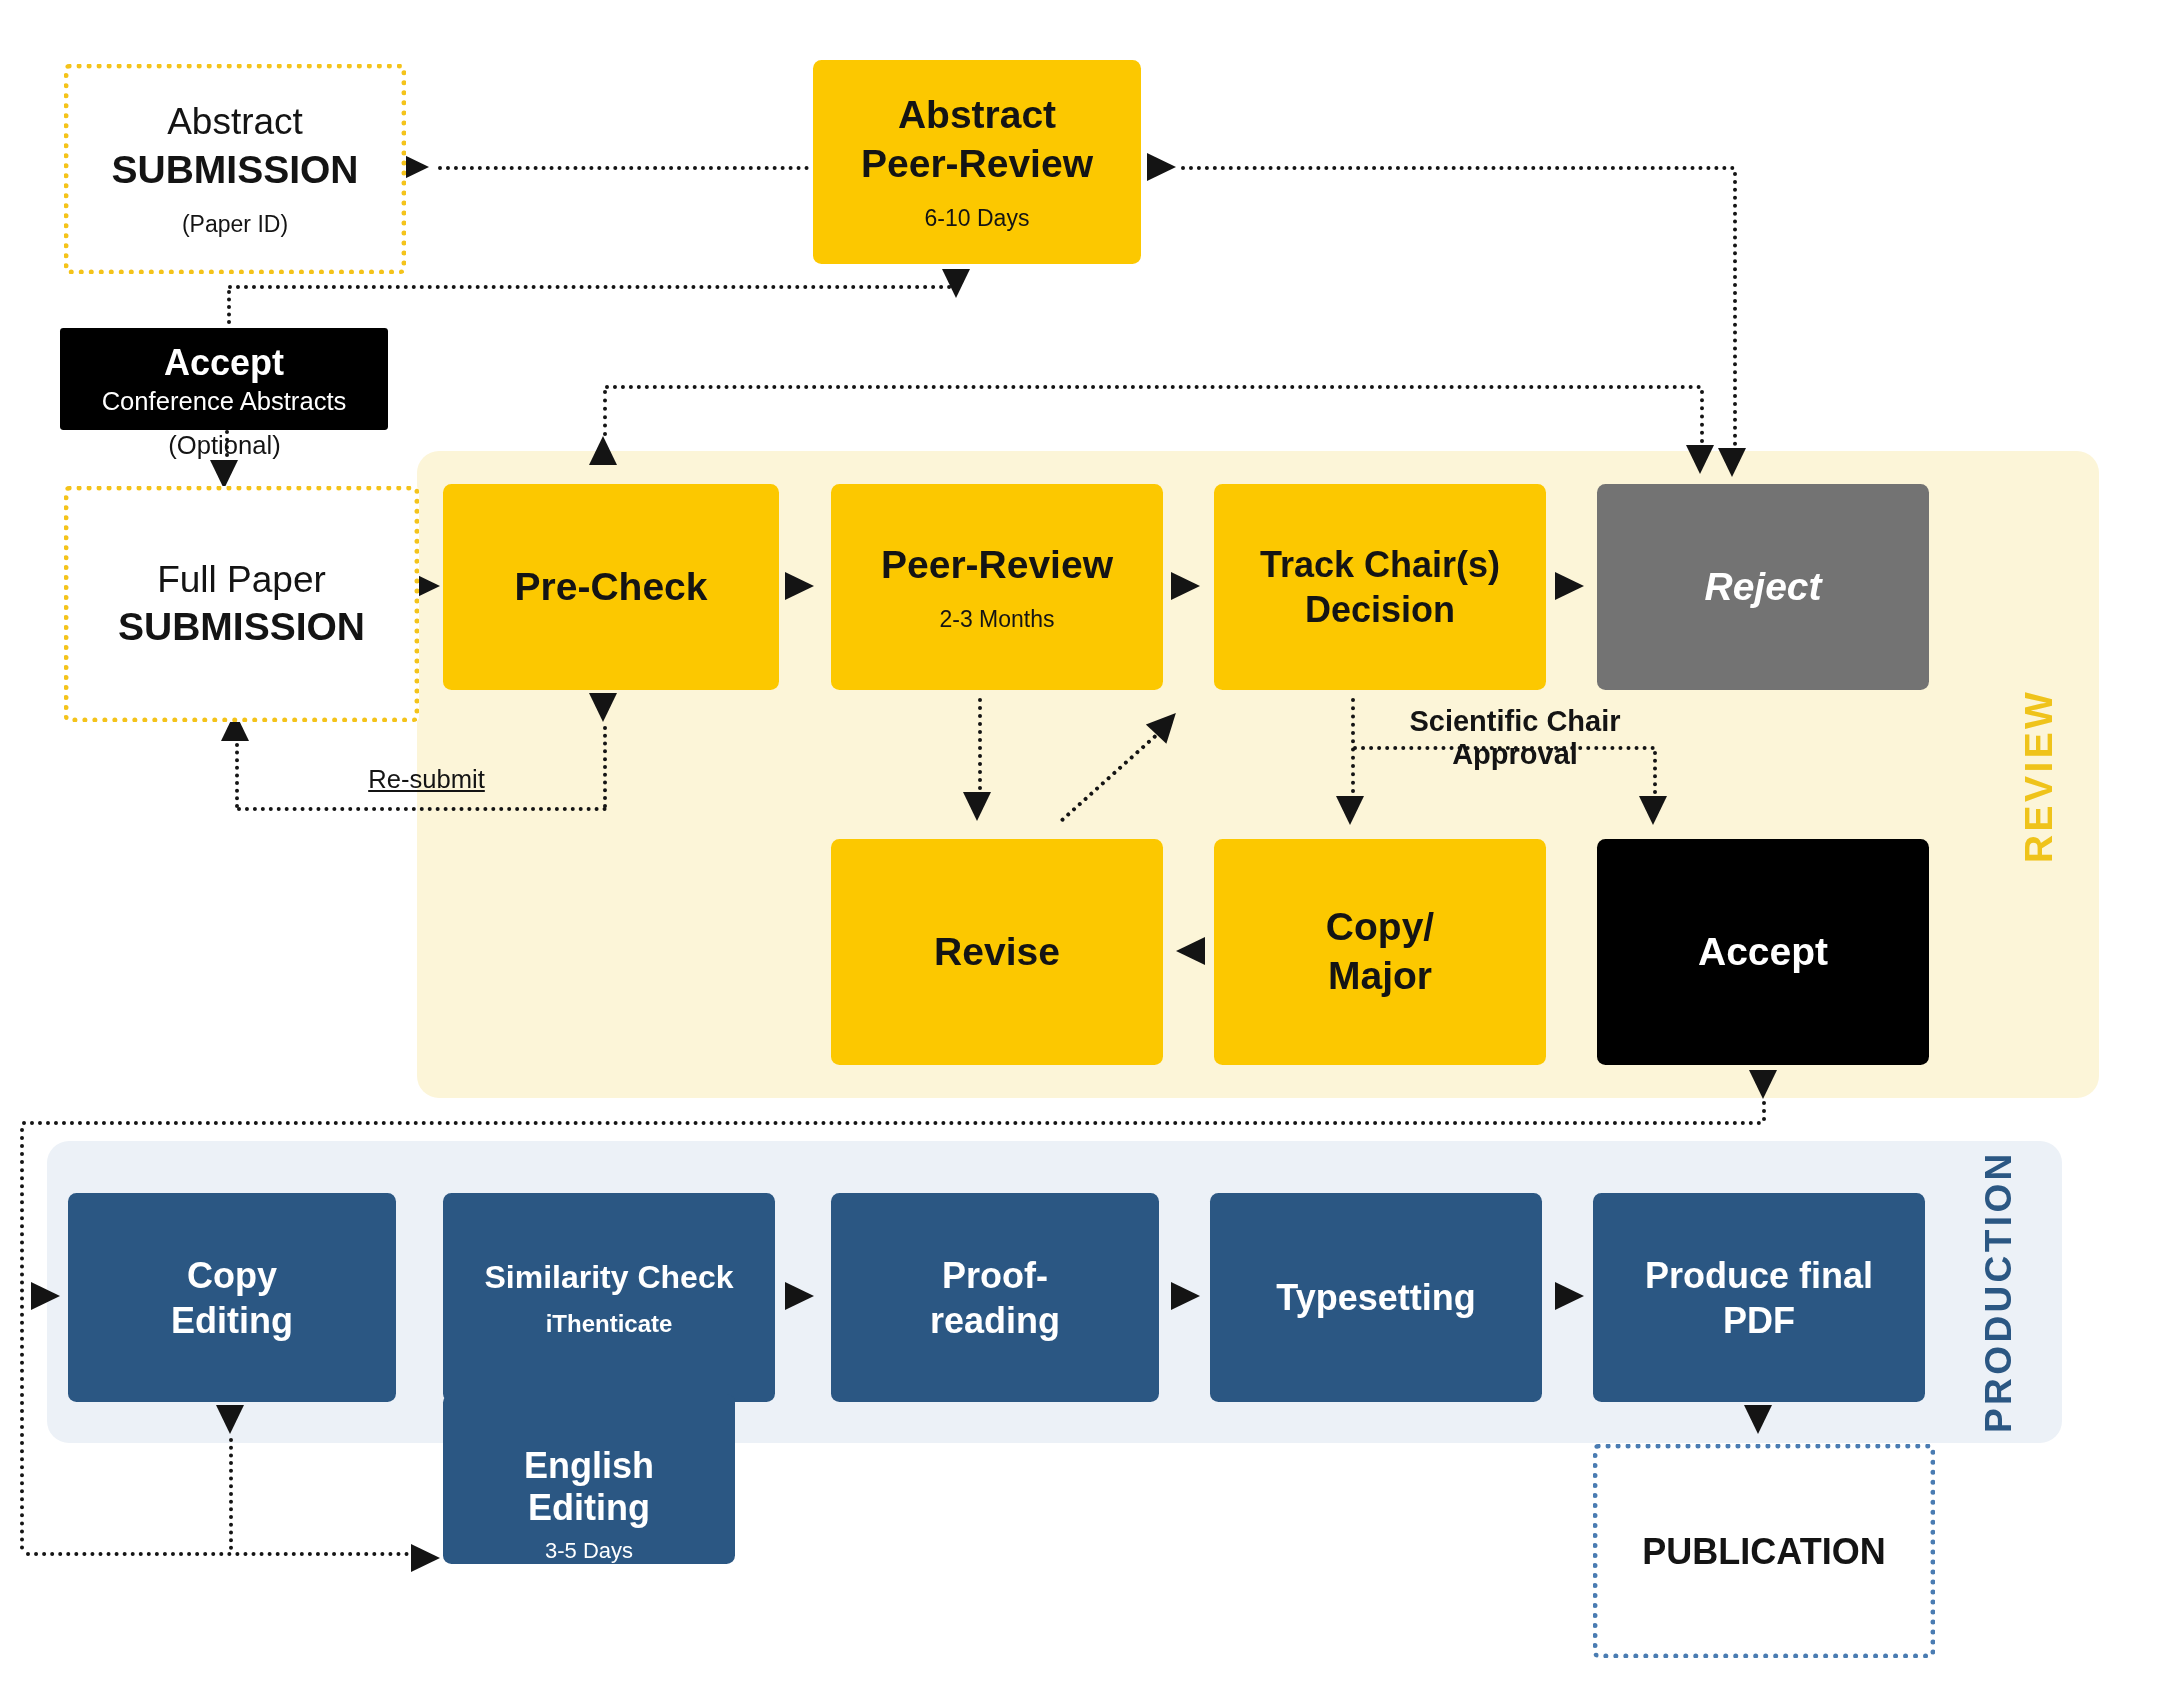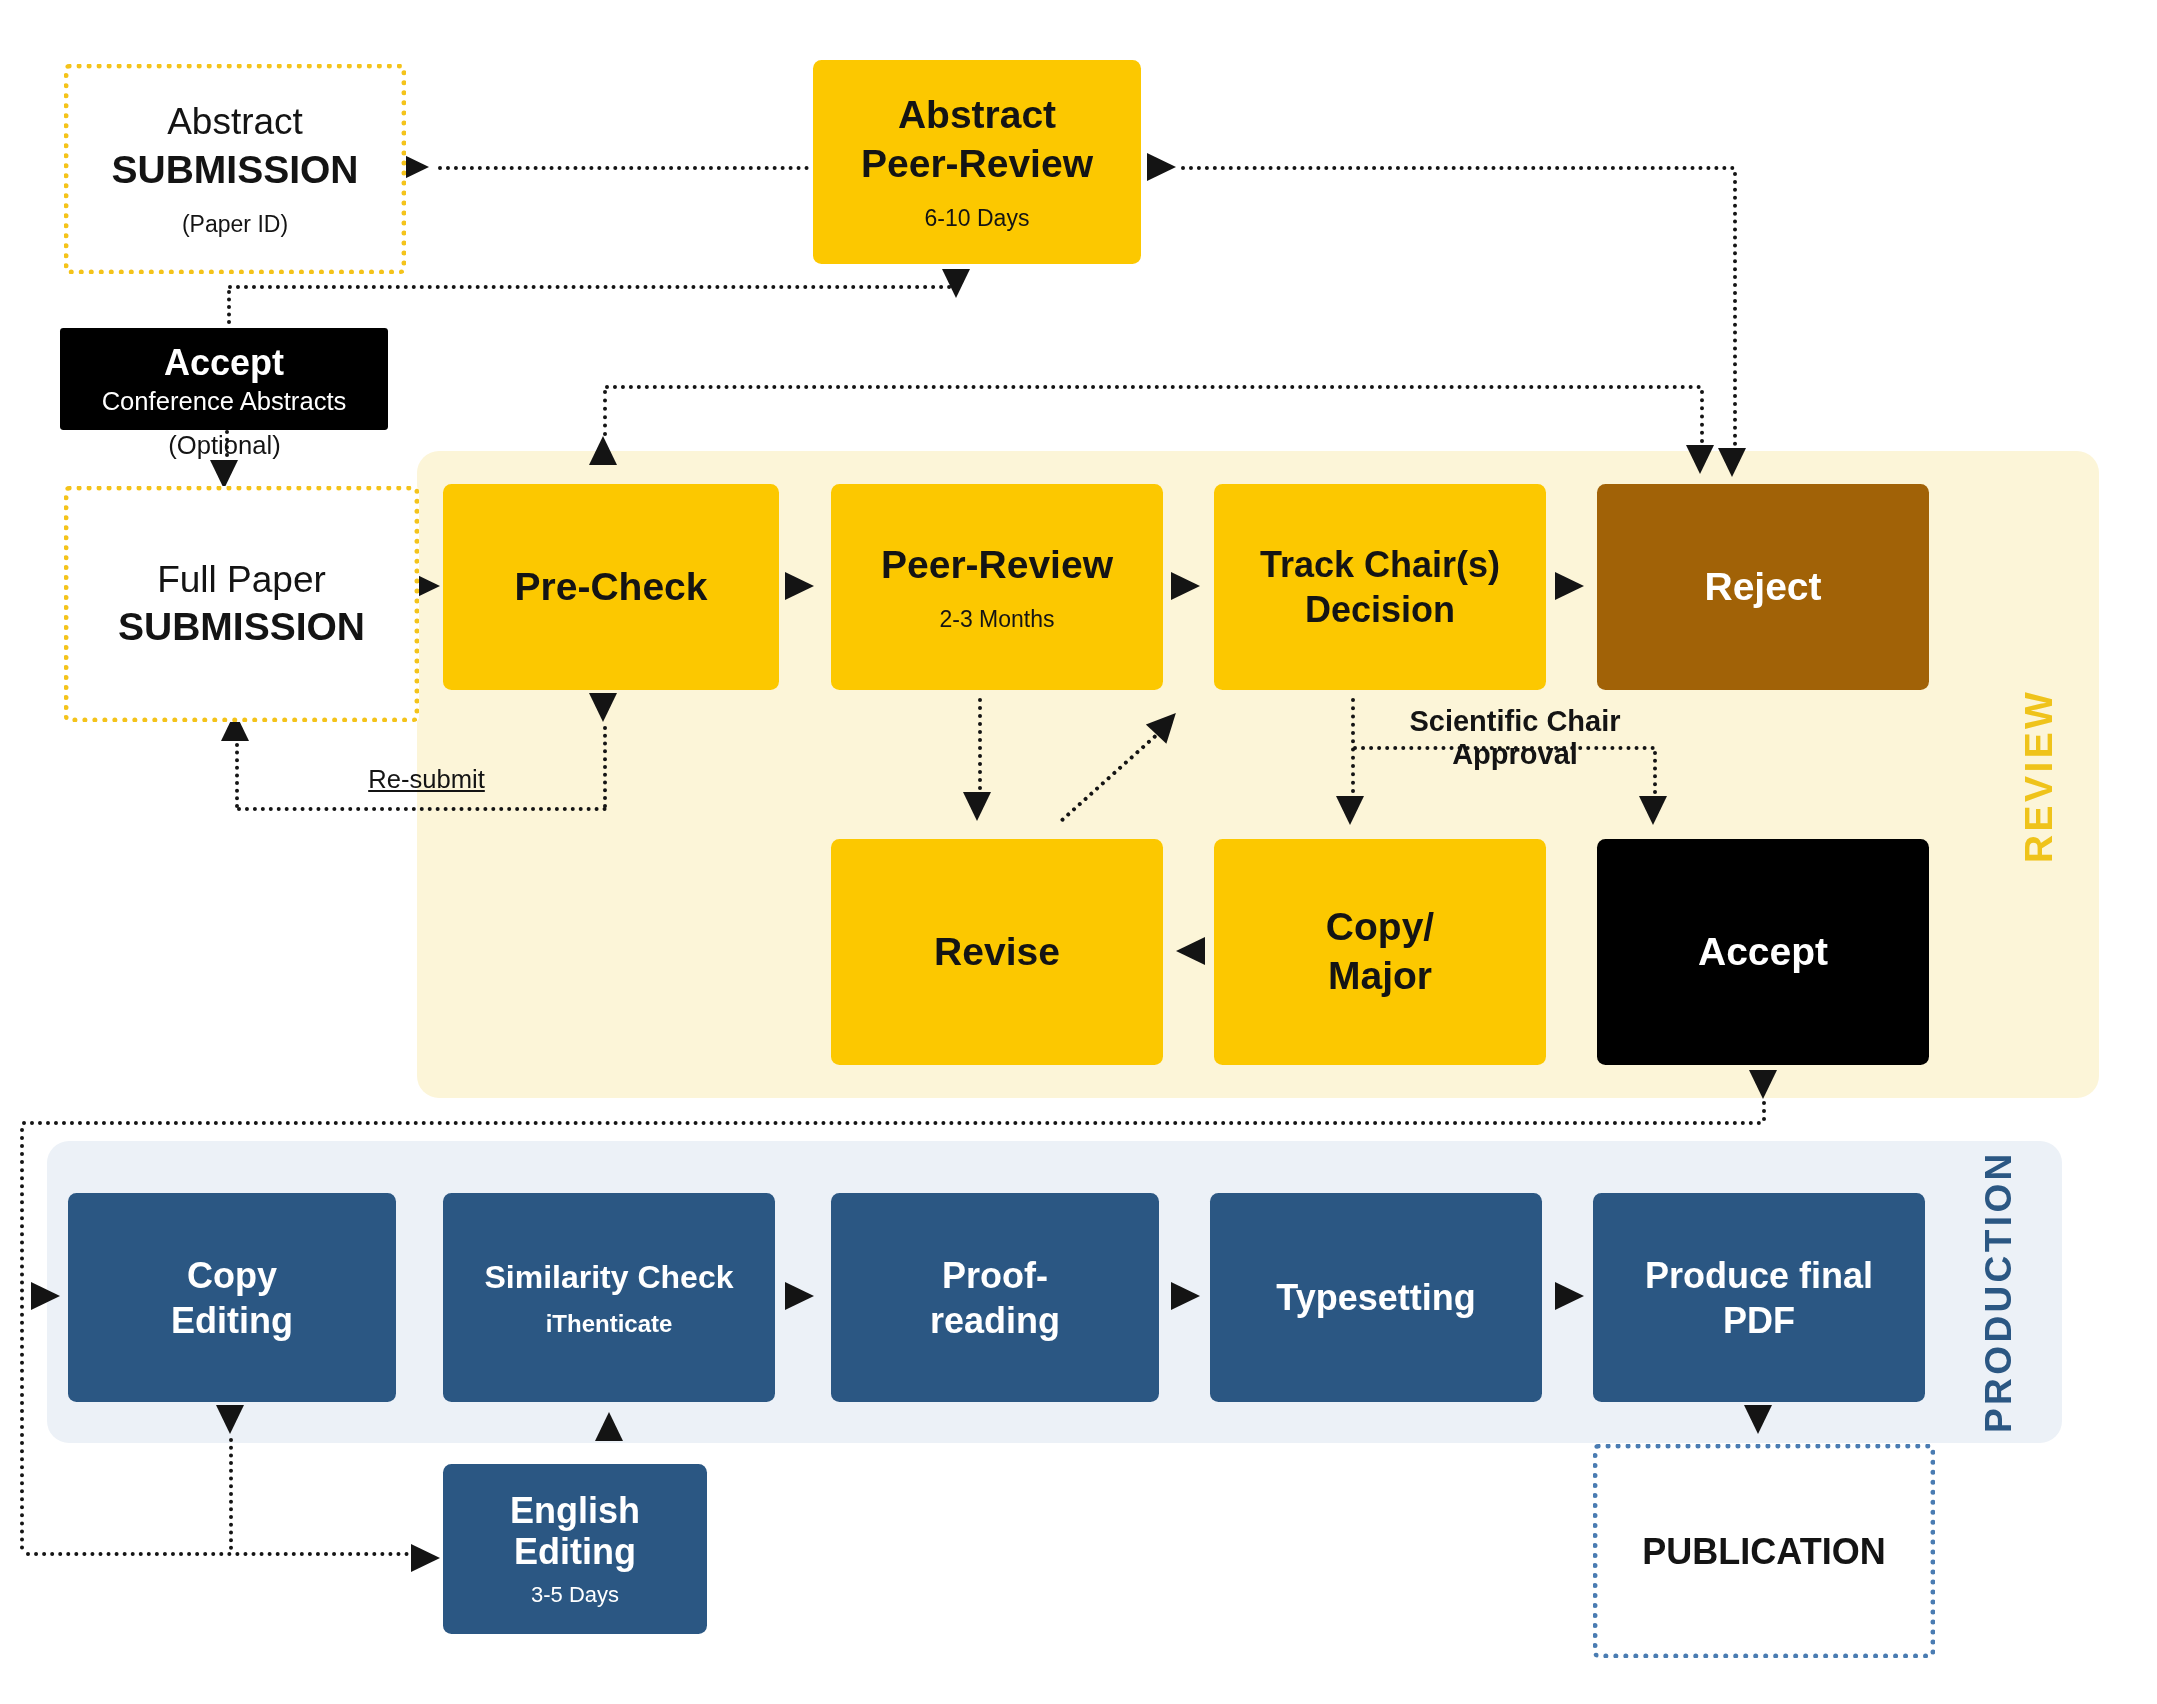--- a/index.html
+++ b/index.html
@@ -14,21 +14,21 @@
     position:absolute;writing-mode:vertical-rl;transform:rotate(180deg);
     font-weight:bold;letter-spacing:3.4px;text-align:center;
   }
   .vlabel.review{left:2017px;top:605px;height:341px;font-size:39px;color:#EFC31A;}
   .vlabel.production{left:1978px;top:1147px;height:290px;font-size:37px;color:#2B5783;}
   .node{
     position:absolute;display:flex;flex-direction:column;align-items:center;justify-content:center;
     text-align:center;border-radius:8.5px;line-height:1.25;
   }
   .node.yellow{background:#FCC800;color:#141414;}
-  .node.orange{background:#a16207;color:#ffffff;}
+  .node.orange{background:#737373;color:#ffffff;font-style:italic;}
   .node.teal{background:#000000;color:#ffffff;}
   .node.blue{background:#2B5783;color:#ffffff;}
   .node.dotted-yellow{background:#ffffff;border:5.1px dotted #F4C31A;border-radius:5.1px;color:#141414;}
   .node.dotted-blue{background:#ffffff;border:5.1px dotted #4A7CB2;border-radius:5.1px;color:#141414;}
   .t-main{font-size:39px;font-weight:bold;}
   .t-main2{font-size:36px;font-weight:bold;}
   .t-plain{font-size:37px;font-weight:normal;}
   .t-sub{font-size:23px;font-weight:normal;margin-top:15.3px;}
   .t-sub-b{font-size:24px;font-weight:bold;margin-top:12px;}
   .dh{position:absolute;height:0;border-top:4.3px dotted #141414;}
@@ -192,21 +192,21 @@
 
   <div class="node blue" style="left:1210px;top:1193px;width:332px;height:209px;">
     <span class="t-main2">Typesetting</span>
   </div>
 
   <div class="node blue" style="left:1593px;top:1193px;width:332px;height:209px;">
     <span class="t-main2">Produce final</span>
     <span class="t-main2">PDF</span>
   </div>
 
-  <div class="node blue" style="left:443px;top:1464px;width:264px;height:170px;">
+  <div class="node blue" style="left:443px;top:1394px;width:292px;height:170px;justify-content:flex-end;">
     <span class="t-main2" style="line-height:1.15;">English</span>
     <span class="t-main2" style="line-height:1.15;">Editing</span>
     <span style="font-size:22px;margin-top:8.5px;">3-5 Days</span>
   </div>
 
   <div class="node dotted-blue" style="left:1593px;top:1444px;width:332px;height:204px;">
     <span style="font-size:36px;font-weight:bold;">PUBLICATION</span>
   </div>
 
 </div>

